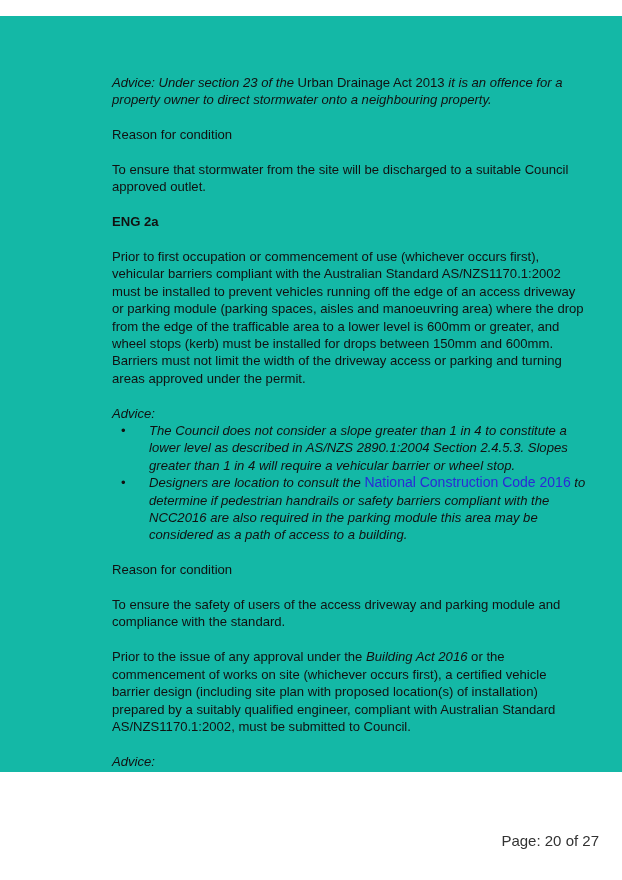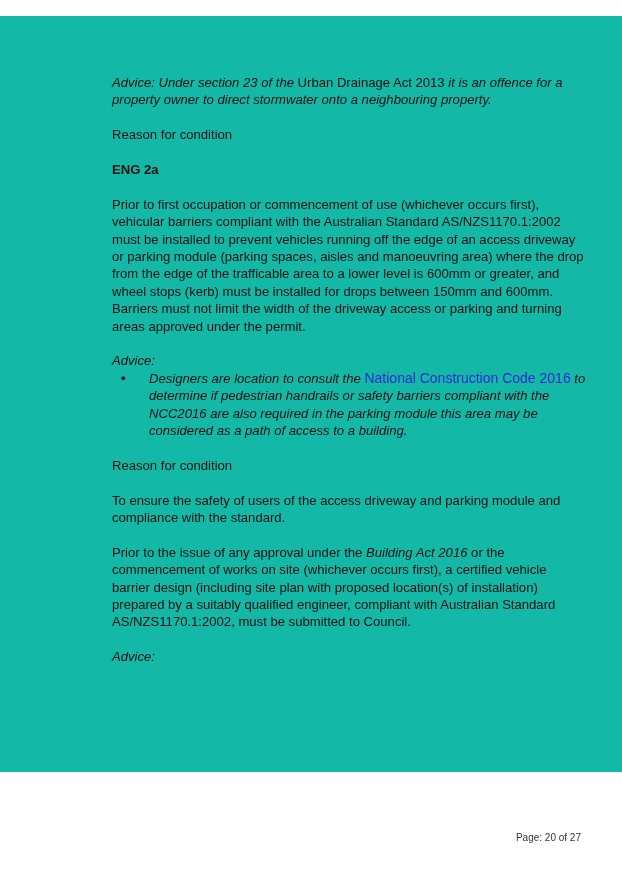--- a/index.html
+++ b/index.html
@@ -10,41 +10,43 @@
              font-size: 13.1px; line-height: 17.4px; }
   p { margin: 0 0 17.4px 0; }
   .it { font-style: italic; }
   .b { font-weight: normal; }
   .heading { font-weight: bold; }
   .link { color: #2a2ad6; font-style: normal; font-size: 14px; }
   ul.bullets { list-style: none; margin: 0 0 17.4px 0; padding: 0; }
   ul.bullets li { position: relative; padding-left: 37px; font-style: italic; }
   ul.bullets li .dot { position: absolute; left: 9px; top: 0; font-style: normal; }
   .advice-head { margin-bottom: 0; }
-  .footer { position: absolute; right: 41px; top: 816px; font-size: 10px; color: #333; }
+  .footer { position: absolute; right: 23px; top: 816px; font-size: 15px; color: #333; }
 </style>
 </head>
 <body>
 
 <div class="page">
   <div class="content">
 
     <p>
       <span class="it">Advice: Under section 23 of the </span><span>Urban Drainage Act 2013</span><span class="it"> it is an offence for a property owner to direct stormwater onto a neighbouring property.</span>
     </p>
 
     <p>Reason for condition</p>
+    <p>To ensure that stormwater from the site will be discharged to a suitable Council approved outlet.</p>
 
     <p class="heading">ENG 2a</p>
     <p class="b">Prior to first occupation or commencement of use (whichever occurs first), vehicular barriers compliant with the Australian Standard AS/NZS1170.1:2002 must be installed to prevent vehicles running off the edge of an access driveway or parking module (parking spaces, aisles and manoeuvring area) where the drop from the edge of the trafficable area to a lower level is 600mm or greater, and wheel stops (kerb) must be installed for drops between 150mm and 600mm. Barriers must not limit the width of the driveway access or parking and turning areas approved under the permit.</p>
 
     <p class="it advice-head">Advice:</p>
     <ul class="bullets">
       <li>
         <span class="dot">•</span>
+        <span>The Council does not consider a slope greater than 1 in 4 to constitute a lower level as described in AS/NZS 2890.1:2004 Section 2.4.5.3. Slopes greater than 1 in 4 will require a vehicular barrier or wheel stop.</span>
       </li>
       <li>
         <span class="dot">•</span>
         <span>Designers are location to consult the </span><a class="link">National Construction Code 2016</a><span> to determine if pedestrian handrails or safety barriers compliant with the NCC2016 are also required in the parking module this area may be considered as a path of access to a building.</span>
       </li>
     </ul>
 
     <p>Reason for condition</p>
     <p>To ensure the safety of users of the access driveway and parking module and compliance with the standard.</p>
 

